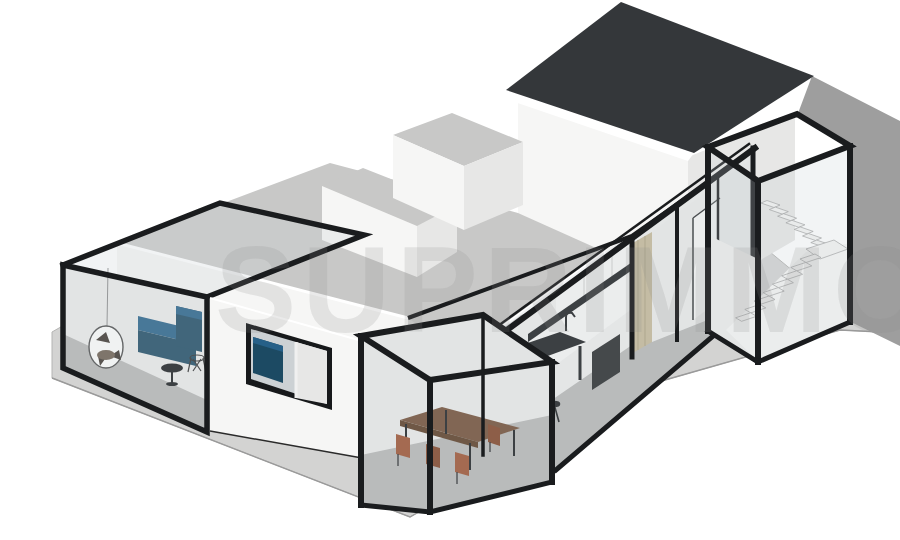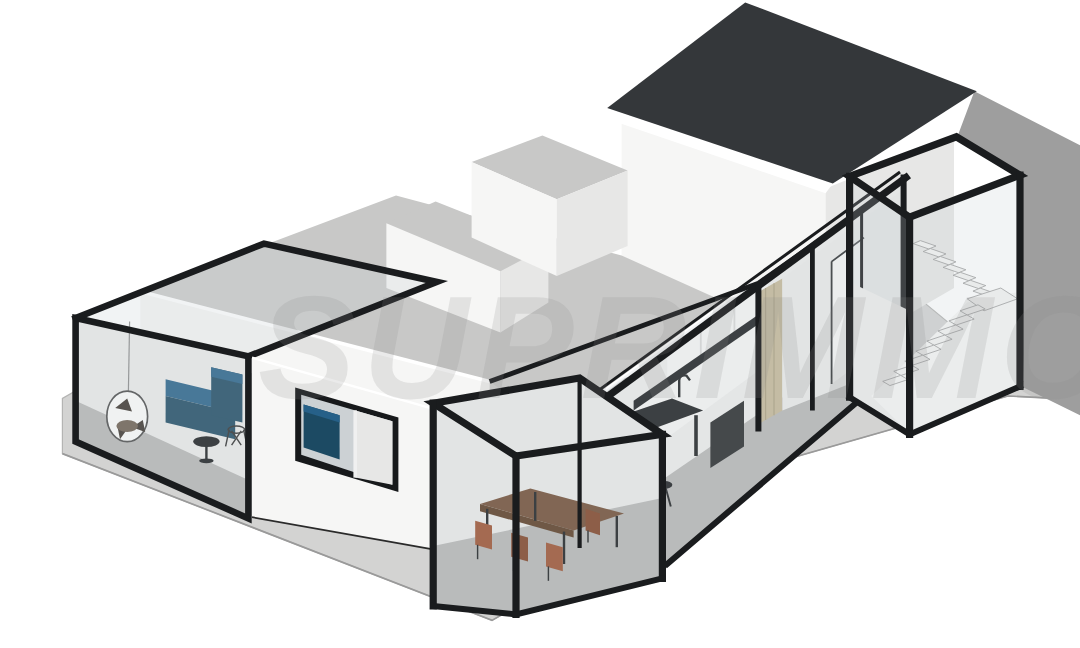--- a/index.html
+++ b/index.html
@@ -1,16 +1,16 @@
 <!DOCTYPE html>
 <html><head>
 <meta charset="utf-8">
 <style>
   html,body{margin:0;padding:0;background:#ffffff;}
-  #stage{width:900px;height:540px;position:relative;overflow:hidden;background:#ffffff;font-style:italic;}
+  #stage{width:900px;height:540px;position:relative;overflow:hidden;background:#ffffff;}
   svg{display:block;}
   text.wm{font-family:"Liberation Sans",sans-serif;font-weight:bold;letter-spacing:6px;}
 </style>
 </head>
 <body>
 
 <div id="stage">
 <svg width="900" height="540" viewBox="0 0 900 540" xmlns="http://www.w3.org/2000/svg">
 
   <g>

